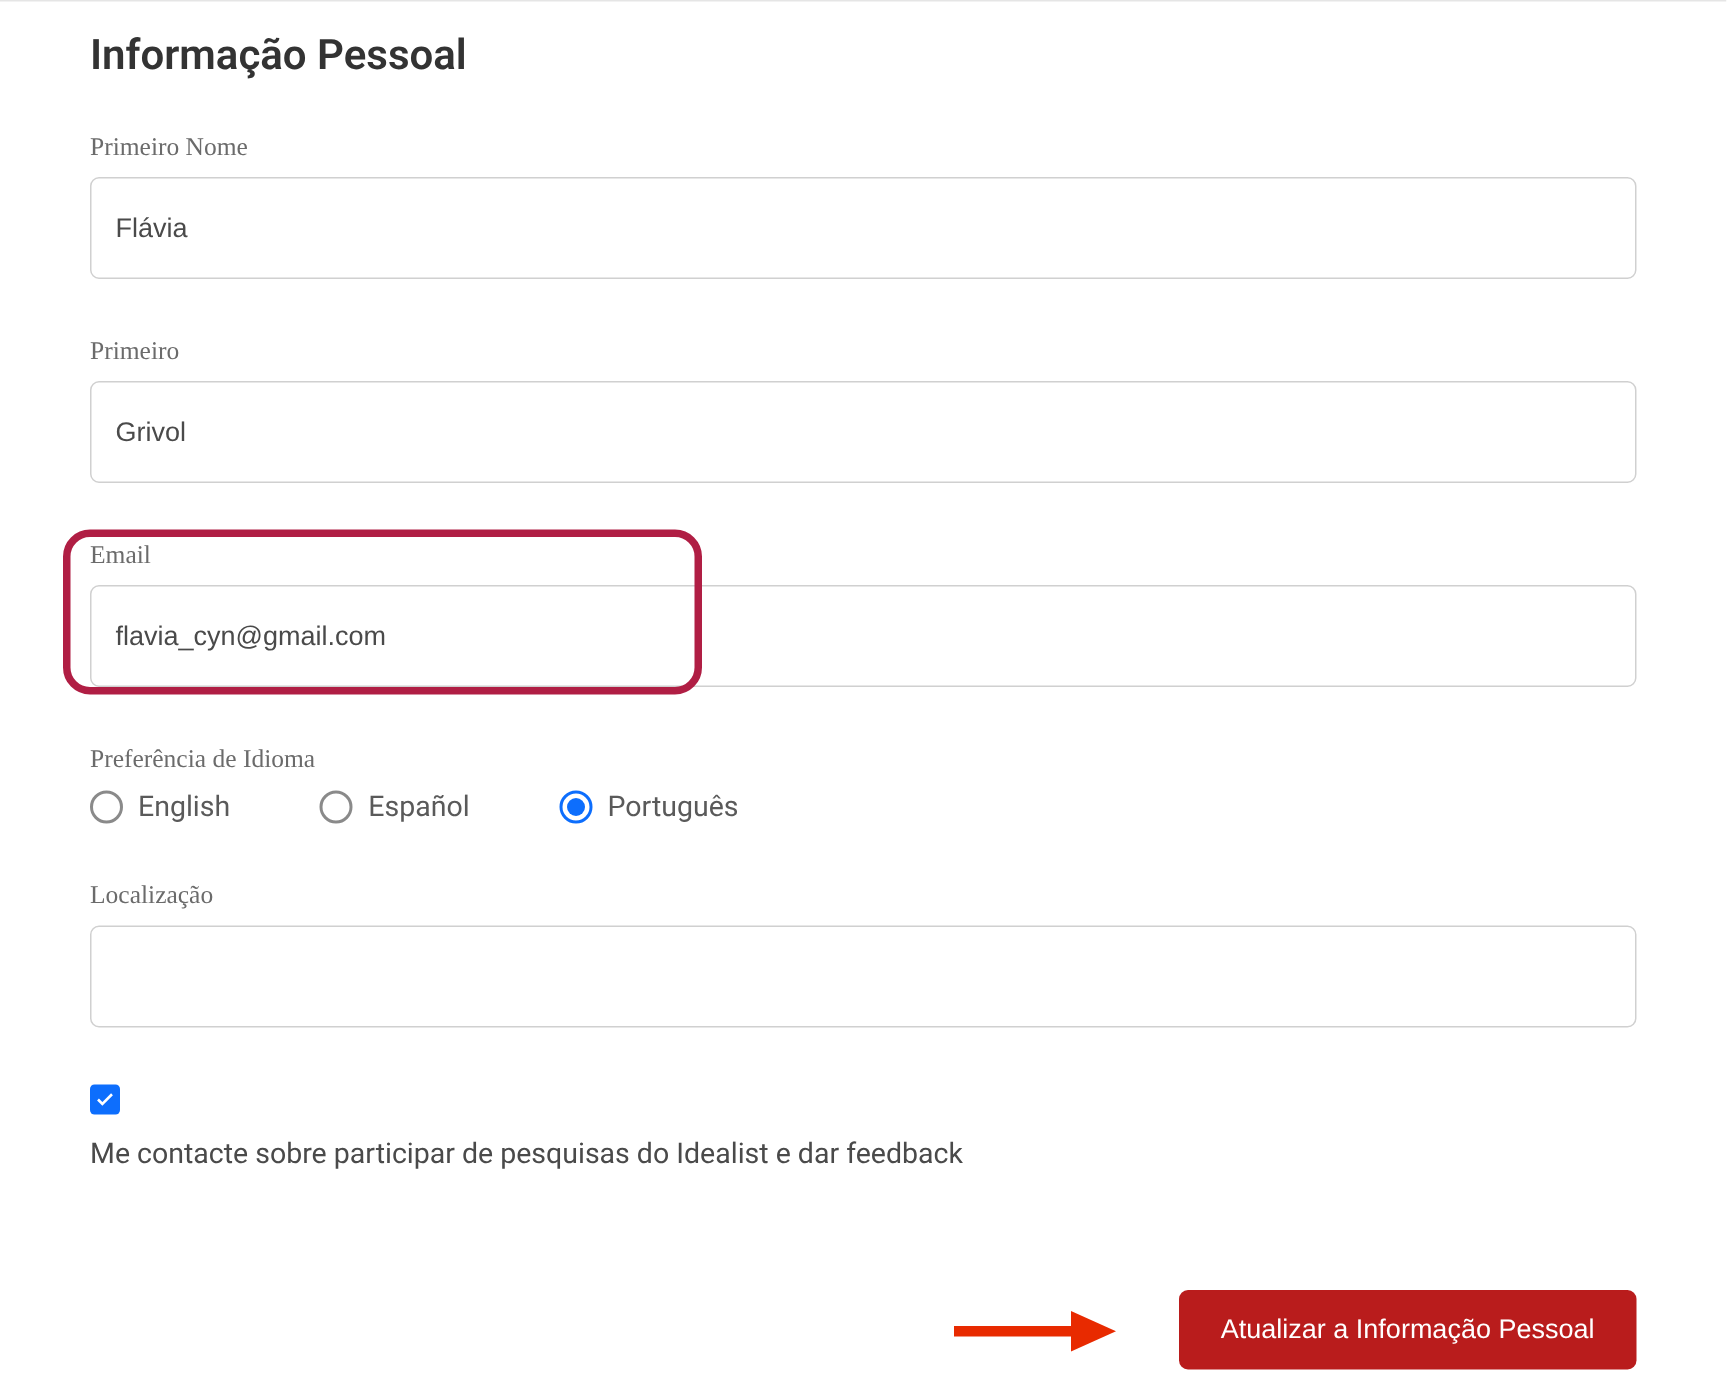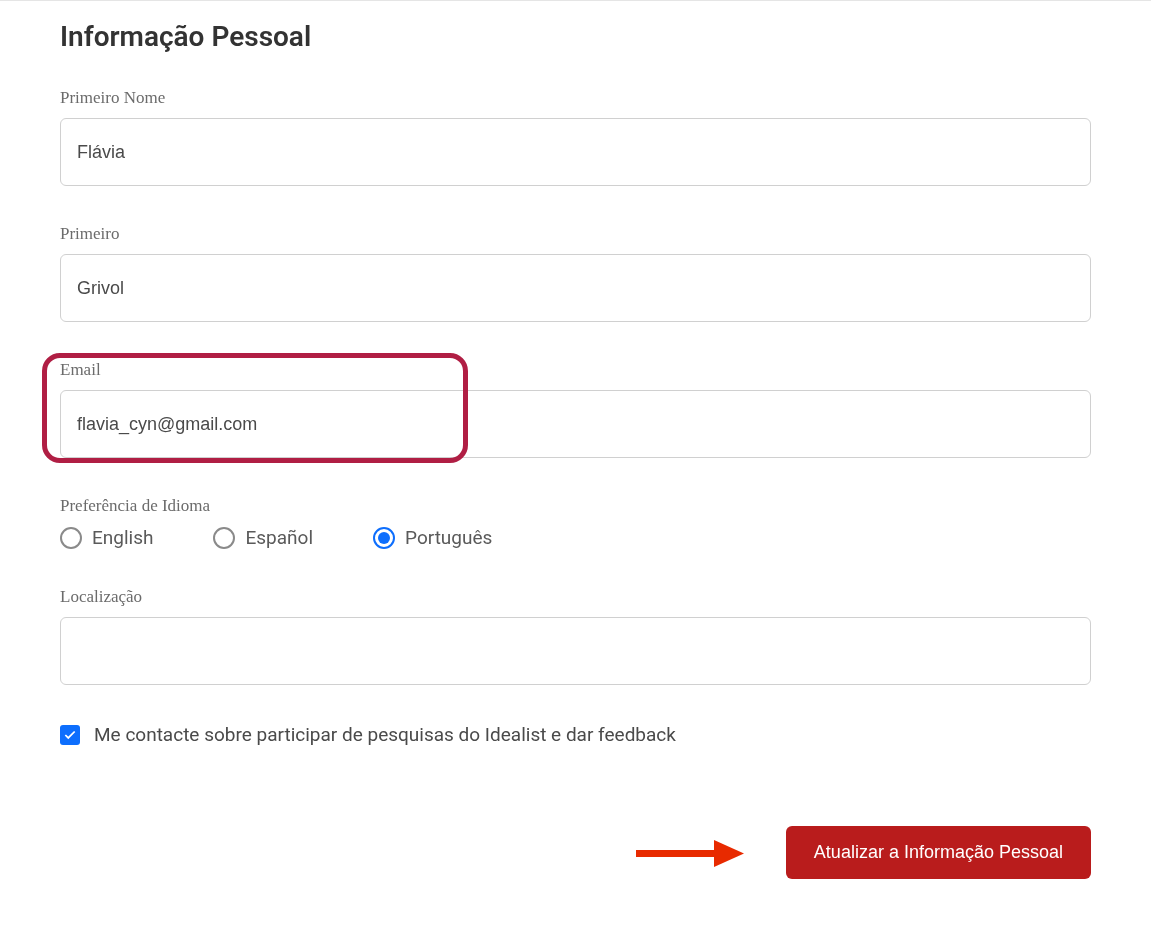--- a/index.html
+++ b/index.html
@@ -84,23 +84,23 @@
       height: 12px;
       background: #0d6efd;
       border-radius: 50%;
     }
     .radio-label {
       font-size: 19px;
       color: #5a5a5a;
     }
     .checkbox-row {
       display: flex;
-      align-items: center;
       gap: 14px;
       margin-top: 15px;
+      flex-direction: column;
     }
     .checkbox {
       width: 20px;
       height: 20px;
       background: #0d6efd;
       border-radius: 3px;
       display: flex;
       align-items: center;
       justify-content: center;
       flex-shrink: 0;

